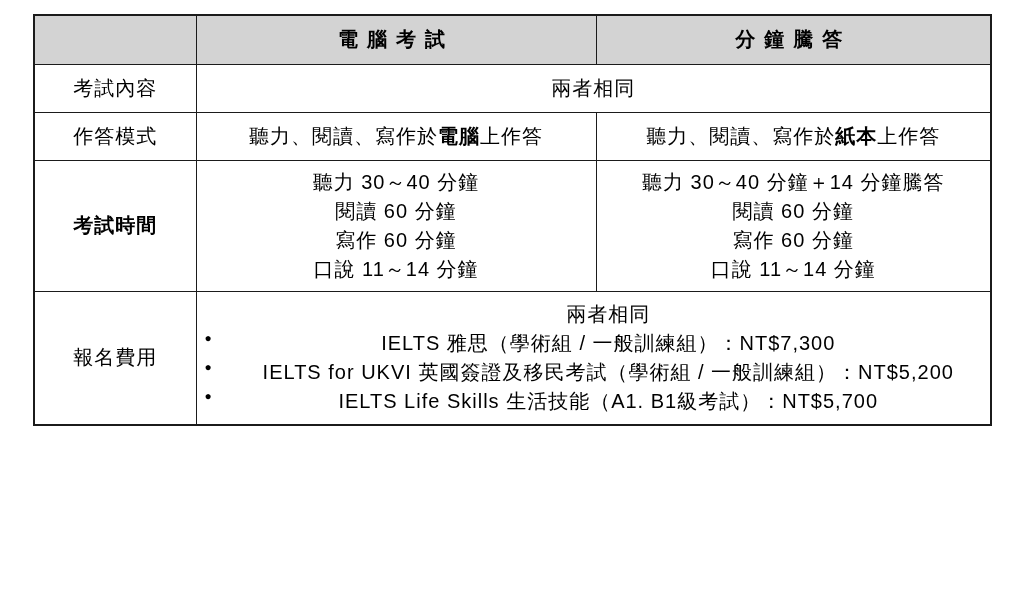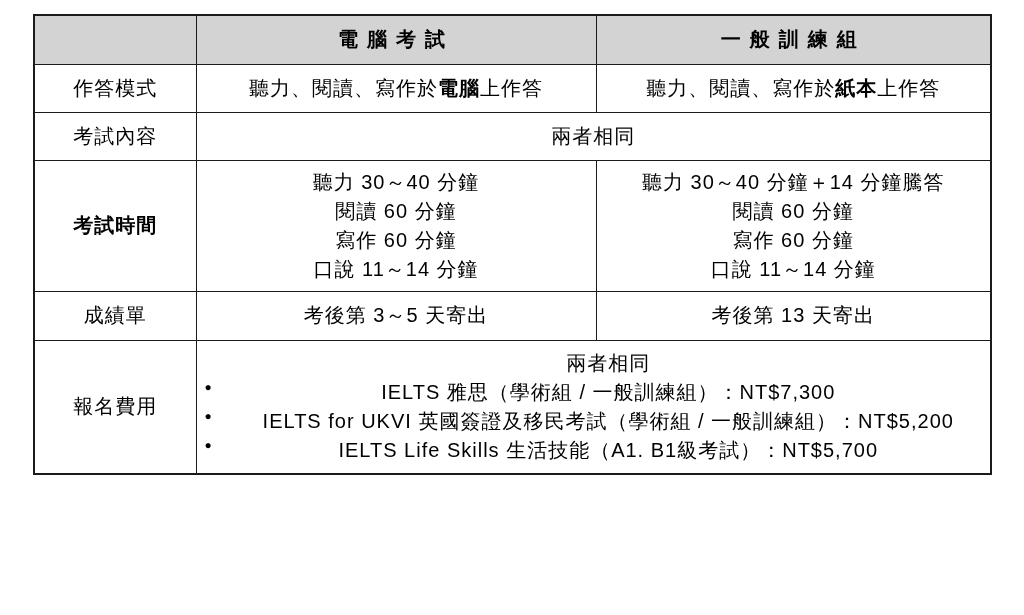--- a/index.html
+++ b/index.html
@@ -72,54 +72,49 @@
 <table class="comparison-table">
   <colgroup>
     <col style="width:162px">
     <col style="width:400px">
     <col style="width:395px">
   </colgroup>
   <thead>
     <tr class="header-row">
       <th></th>
       <th>電腦考試</th>
-      <th>一般訓練組</th>
+      <th>分鐘騰答</th>
     </tr>
   </thead>
   <tbody>
     <tr>
+      <td class="row-label h48">考試內容</td>
+      <td colspan="2">兩者相同</td>
+    </tr>
+    <tr>
       <td class="row-label h48">作答模式</td>
       <td><span>聽力、閱讀、寫作於</span><span class="bold-part">電腦</span><span>上作答</span></td>
       <td><span>聽力、閱讀、寫作於</span><span class="bold-part">紙本</span><span>上作答</span></td>
-    </tr>
-    <tr>
-      <td class="row-label h48">考試內容</td>
-      <td colspan="2">兩者相同</td>
     </tr>
     <tr>
       <td class="row-label h131">考試時間</td>
       <td>
         <div>聽力 30～40 分鐘</div>
         <div>閱讀 60 分鐘</div>
         <div>寫作 60 分鐘</div>
         <div>口說 11～14 分鐘</div>
       </td>
       <td>
         <div>聽力 30～40 分鐘＋14 分鐘騰答</div>
         <div>閱讀 60 分鐘</div>
         <div>寫作 60 分鐘</div>
         <div>口說 11～14 分鐘</div>
       </td>
     </tr>
     <tr>
-      <td class="row-label h49">成績單</td>
-      <td>考後第 3～5 天寄出</td>
-      <td>考後第 13 天寄出</td>
-    </tr>
-    <tr>
       <td class="row-label h132">報名費用</td>
       <td colspan="2" class="fee-cell">
         <div class="fee-intro">兩者相同</div>
         <ul class="fee-list">
           <li>IELTS 雅思（學術組 / 一般訓練組）：NT$7,300</li>
           <li>IELTS for UKVI 英國簽證及移民考試（學術組 / 一般訓練組）：NT$5,200</li>
           <li>IELTS Life Skills 生活技能（A1. B1級考試）：NT$5,700</li>
         </ul>
       </td>
     </tr>

